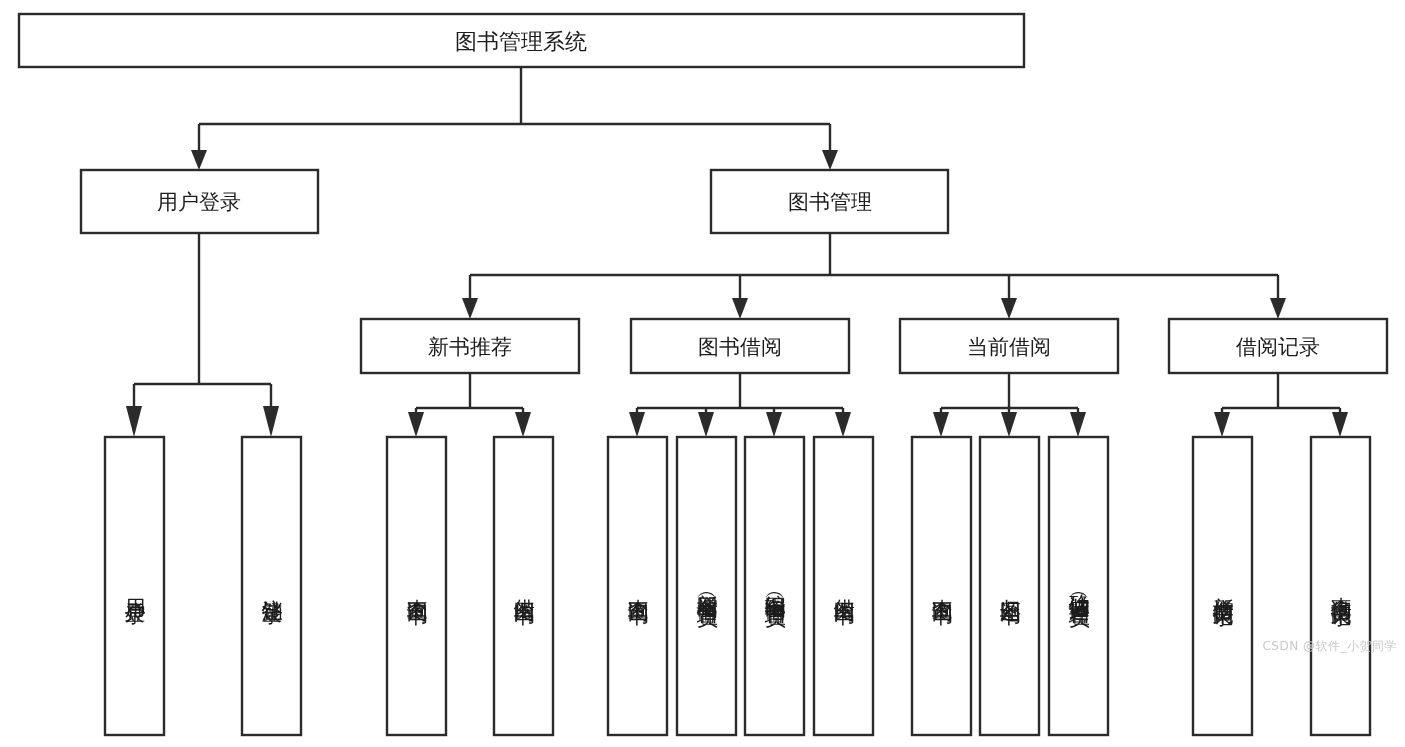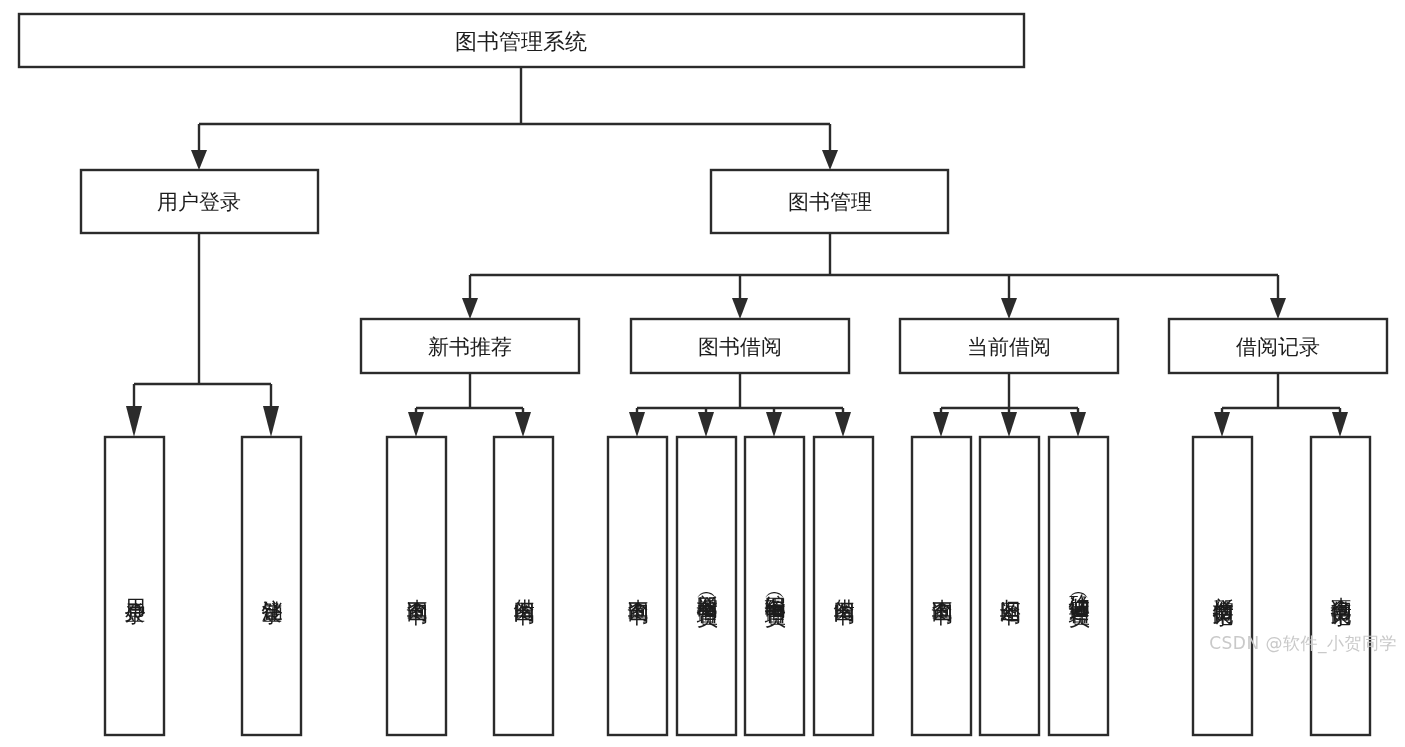--- a/index.html
+++ b/index.html
@@ -71,21 +71,21 @@
     line-height: 1.12;
     letter-spacing: 2px;
     color: #1c1c1c;
     white-space: nowrap;
   }
   .watermark {
     position: absolute;
     right: 8px;
     bottom: 6px;
     font-family: "DejaVu Sans", "Liberation Sans", sans-serif;
-    font-size: 17px;
+    font-size: 12px;
     color: #c9c9c9;
     letter-spacing: 0.5px;
     user-select: none;
   }
 </style>
 </head>
 <body>
 
 <div id="diagram-root">
 

